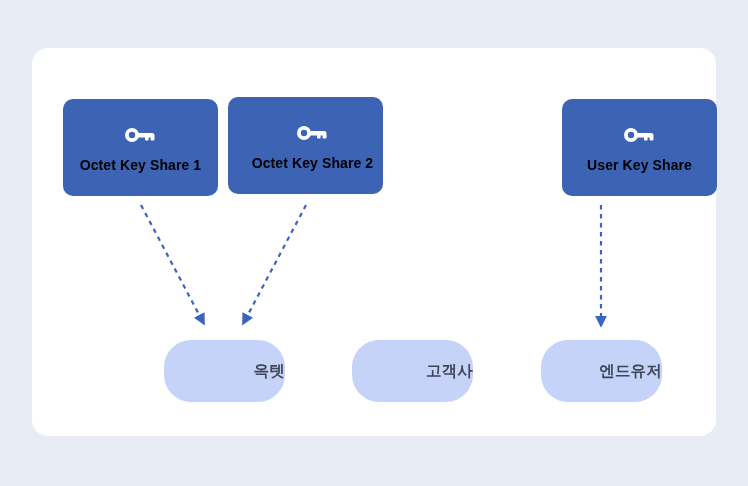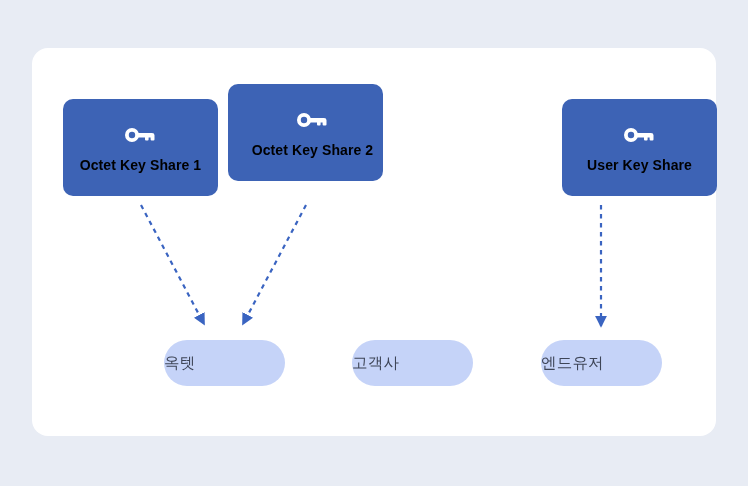--- a/index.html
+++ b/index.html
@@ -43,36 +43,36 @@
     letter-spacing: 0.1px;
     white-space: nowrap;
   }
   .key-box .icon-wrap {
     display: flex;
     align-items: center;
     justify-content: center;
     height: 26px;
   }
   #box-1 { left: 63px;  top: 99px; }
-  #box-2 { left: 228px; top: 84px; padding-left: 14px; }
+  #box-2 { left: 228px; top: 97px; padding-left: 14px; }
   #box-3 { left: 526px; top: 99px; margin-left: 36px; }
 
   .pill {
     position: absolute;
     top: 340px;
     width: 121px;
-    height: 46px;
+    height: 62px;
     background: #c5d3f8;
     border-radius: 27px;
     display: flex;
     align-items: center;
-    justify-content: flex-start;
+    justify-content: flex-end;
     color: #3e4557;
     font-size: 15.5px;
-    font-weight: 400;
+    font-weight: 700;
     letter-spacing: 0.2px;
   }
   #pill-1 { left: 164px; }
   #pill-2 { left: 352px; }
   #pill-3 { left: 541px; }
 
   .arrows-layer {
     position: absolute;
     left: 0;
     top: 0;

